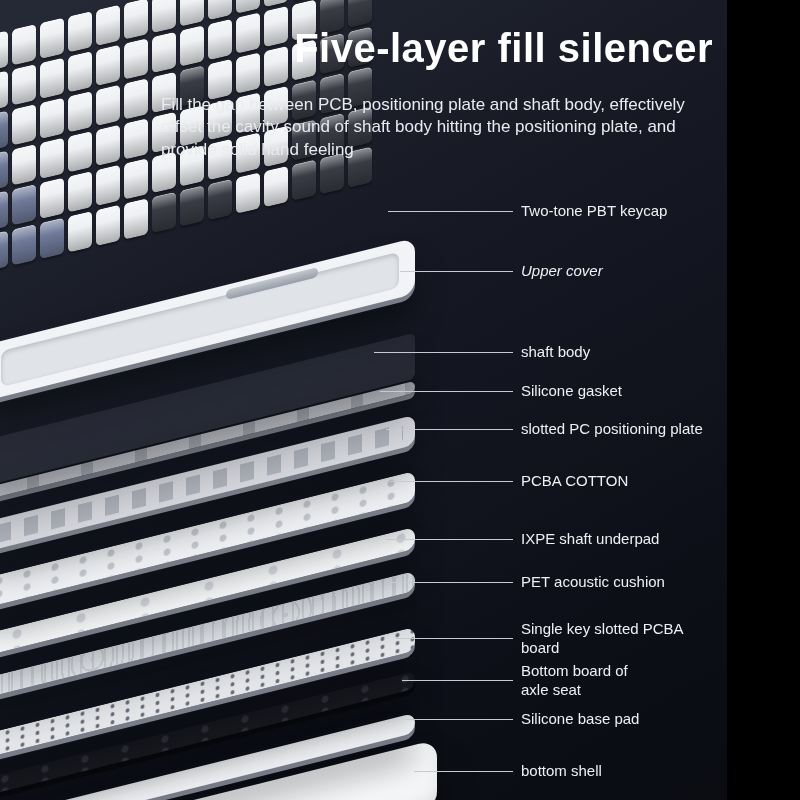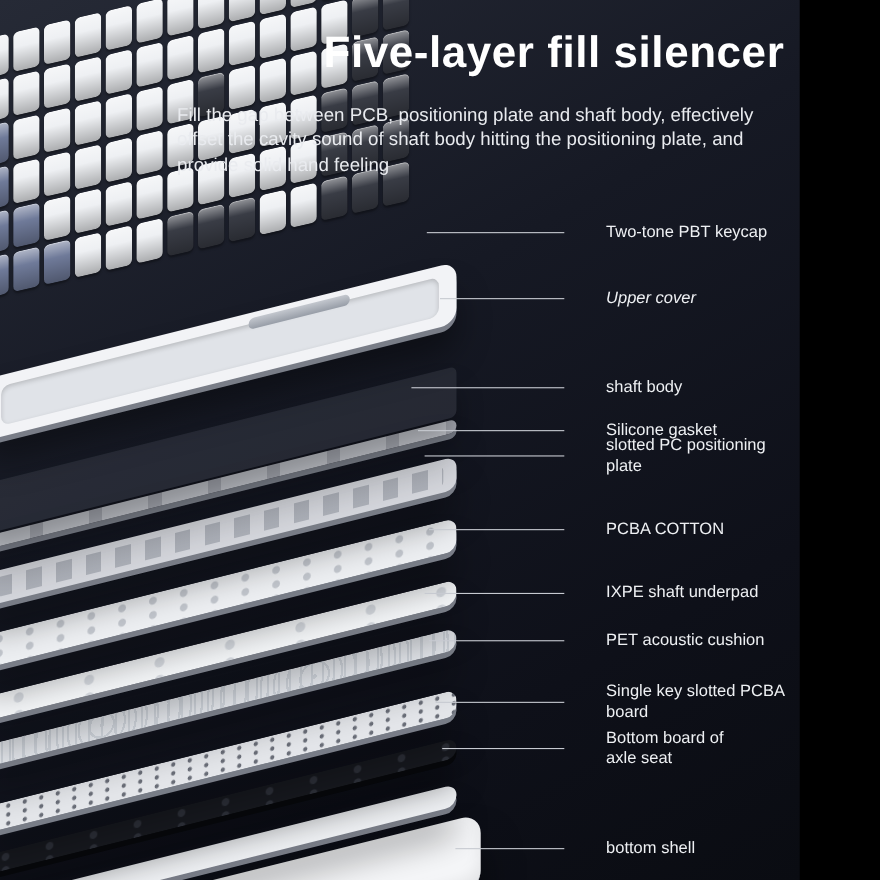--- a/index.html
+++ b/index.html
@@ -80,21 +80,21 @@
     background-image:radial-gradient(circle,#2d3039 3px,transparent 4px);background-size:40px 12px;
     box-shadow:0 5px 0 #07080b, 0 20px 26px rgba(0,0,0,.5);}
   
   .layer-pad{top:820px;height:20px;z-index:20;background:#eef0f3;border-radius:10px;}
   
   .layer-shell{top:852px;height:66px;width:452px;z-index:19;background:#f5f6f8;border-radius:18px;
     border-bottom:4px solid #d2d5da;box-shadow:inset 0 -8px 14px rgba(0,0,0,.08),0 26px 34px rgba(0,0,0,.5);}
   
   .callout{position:absolute;z-index:40;display:flex;align-items:center;gap:8px;}
   .c-line{height:1px;background:#c7cad1;flex-shrink:0;}
-  .c-text{color:#eef0f3;font-size:15px;line-height:1.25;white-space:nowrap;margin-left:30px;}
+  .c-text{color:#eef0f3;font-size:15px;line-height:1.25;white-space:nowrap;}
   .c-text.wrap{white-space:normal;max-width:190px;}
   .c-text.narrow{white-space:normal;max-width:132px;}
 </style>
 </head>
 <body>
 
 <div class="canvas">
 
   <div class="title">Five-layer fill silencer</div>
   <div class="desc">Fill the gap between PCB, positioning plate and shaft body, effectively offset the cavity sound of shaft body hitting the positioning plate, and provide solid hand feeling</div>
@@ -225,21 +225,21 @@
     <span class="c-text">Upper cover</span>
   </div>
   <div class="callout" style="top:343px;left:374px;">
     <span class="c-line" style="width:139px;"></span>
     <span class="c-text">shaft body</span>
   </div>
   <div class="callout" style="top:382px;left:380px;">
     <span class="c-line" style="width:133px;"></span>
     <span class="c-text">Silicone gasket</span>
   </div>
-  <div class="callout" style="top:396px;left:386px;align-items:center;">
+  <div class="callout" style="top:420px;left:386px;align-items:center;">
     <span class="c-line" style="width:127px;"></span>
     <span class="c-text wrap">slotted PC positioning plate</span>
   </div>
   <div class="callout" style="top:472px;left:390px;">
     <span class="c-line" style="width:123px;"></span>
     <span class="c-text">PCBA COTTON</span>
   </div>
   <div class="callout" style="top:530px;left:386px;">
     <span class="c-line" style="width:127px;"></span>
     <span class="c-text">IXPE shaft underpad</span>
@@ -249,18 +249,22 @@
     <span class="c-text">PET acoustic cushion</span>
   </div>
   <div class="callout" style="top:620px;left:396px;">
     <span class="c-line" style="width:117px;"></span>
     <span class="c-text wrap">Single key slotted PCBA board</span>
   </div>
   <div class="callout" style="top:662px;left:402px;">
     <span class="c-line" style="width:111px;"></span>
     <span class="c-text narrow">Bottom board of axle seat</span>
   </div>
+  <div class="callout" style="top:710px;left:406px;">
+    <span class="c-line" style="width:107px;"></span>
+    <span class="c-text">Silicone base pad</span>
+  </div>
   <div class="callout" style="top:762px;left:414px;">
     <span class="c-line" style="width:99px;"></span>
     <span class="c-text">bottom shell</span>
   </div>
 
 </div>
 
 </body></html>

